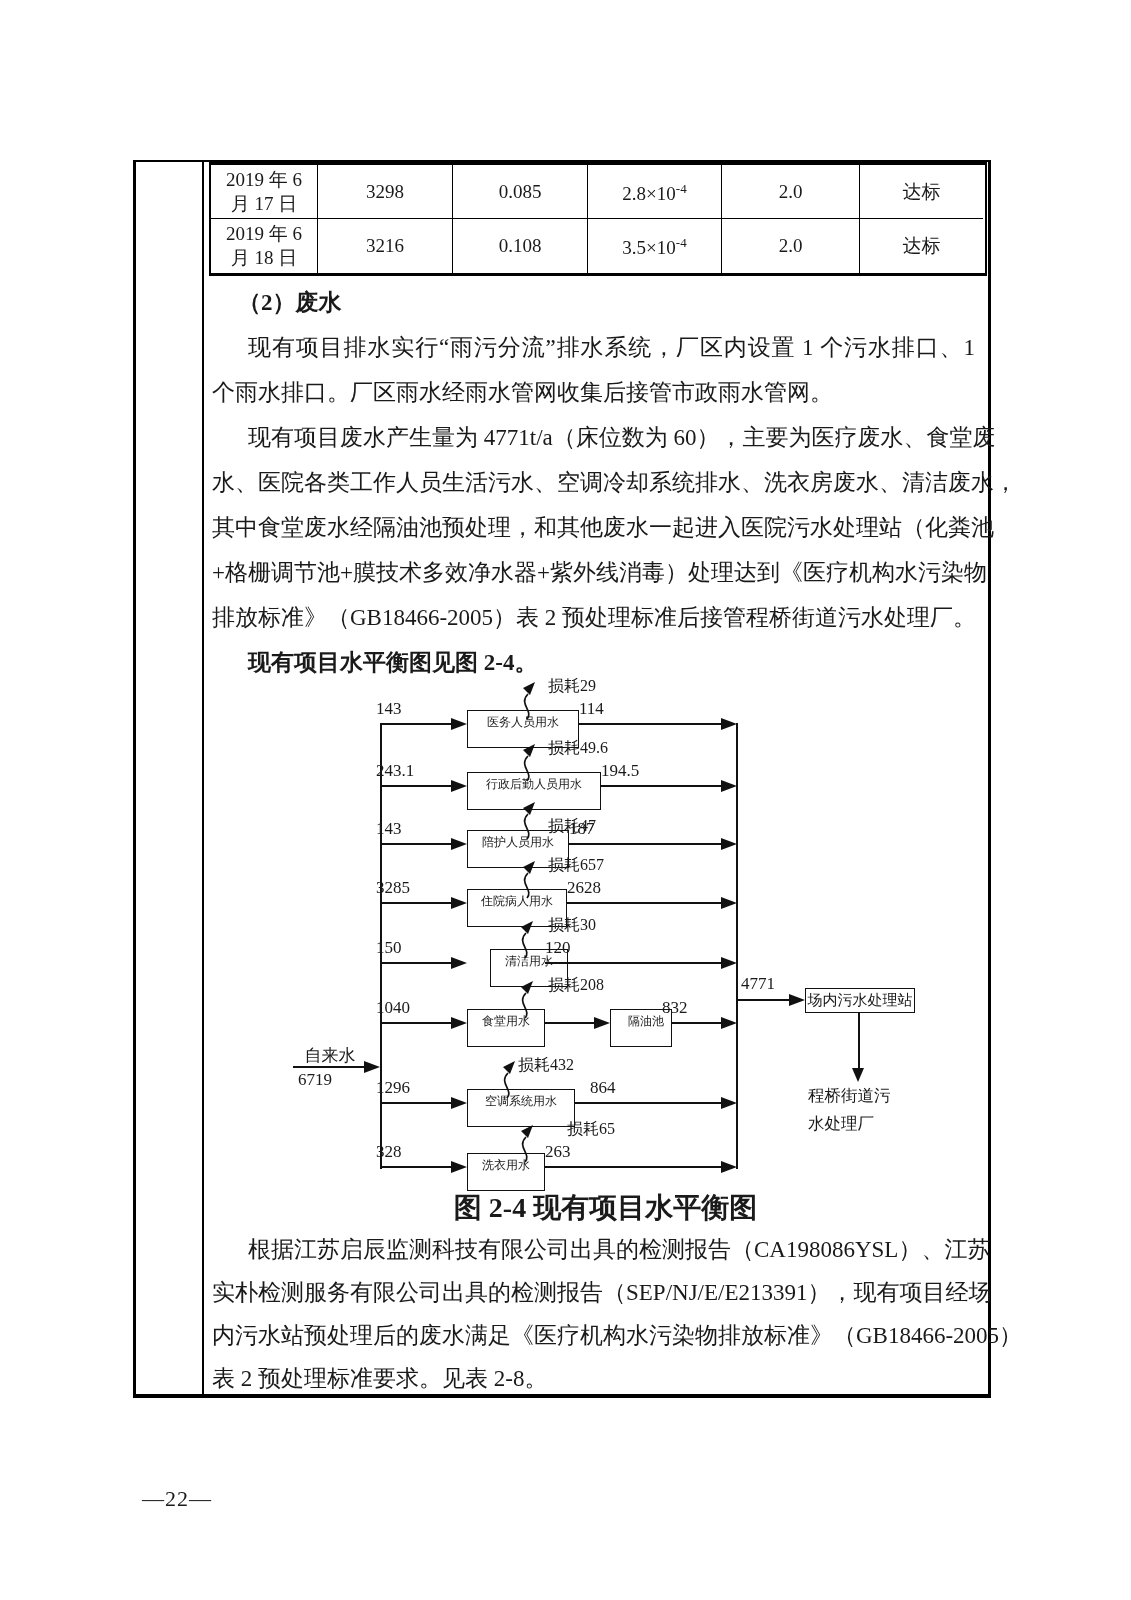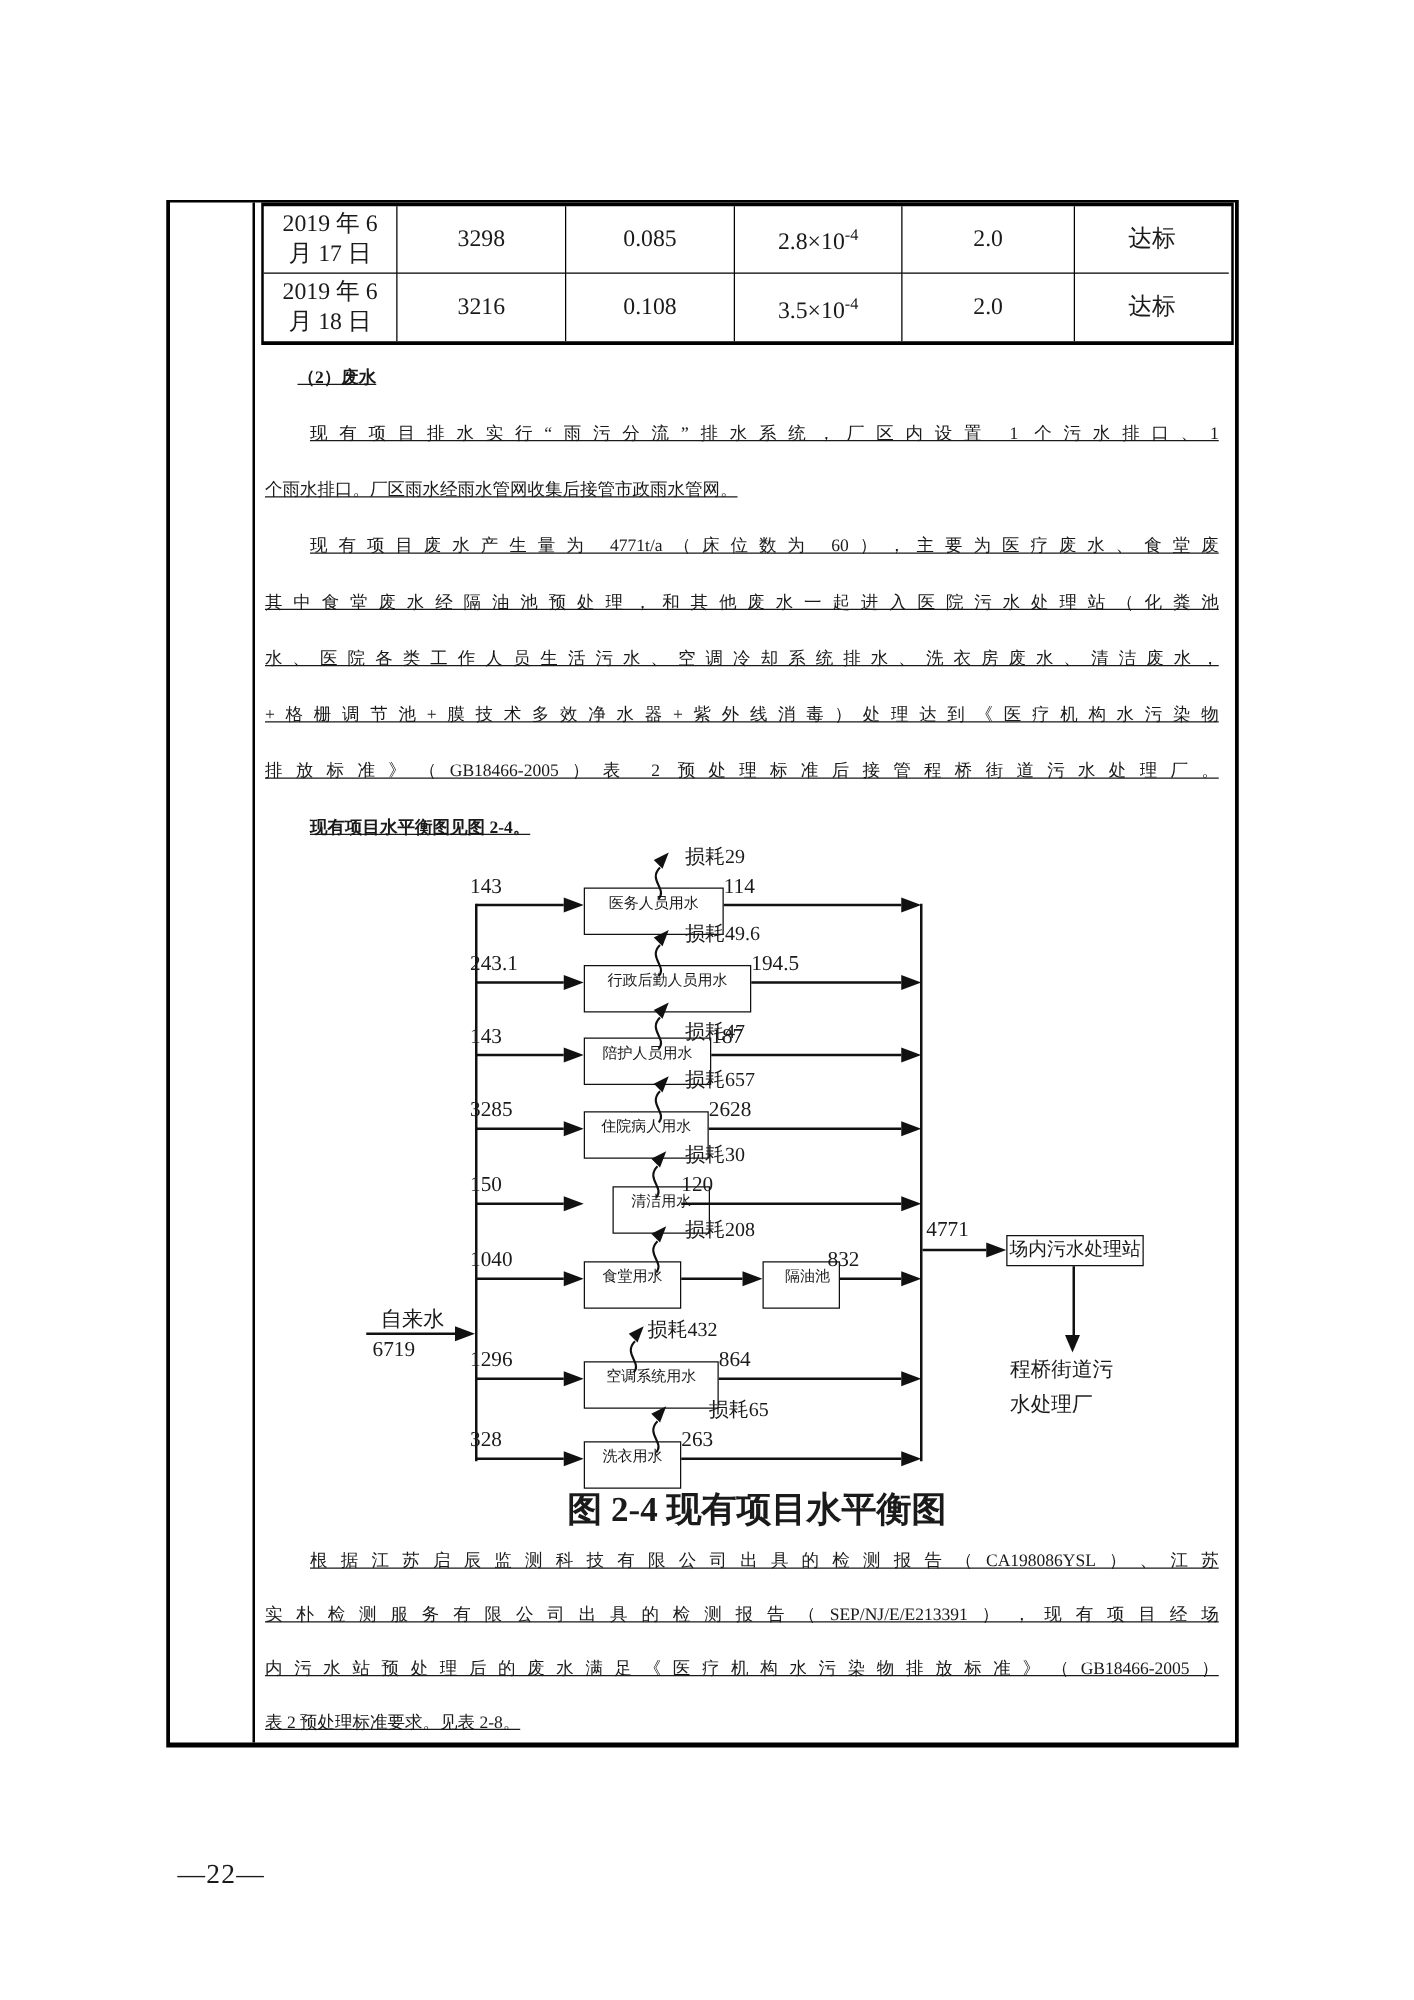--- a/index.html
+++ b/index.html
@@ -13,21 +13,21 @@
   #dtable{position:absolute;left:209px;top:162px;width:778px;box-sizing:border-box;
           border:2px solid #000;border-top-width:3px;border-bottom-width:3px;
           display:grid;grid-template-columns:107px 135px 135px 134px 138px 123px;}
   #dtable .cell{box-sizing:border-box;height:54px;border-right:1.5px solid #000;border-bottom:1.5px solid #000;
           display:flex;flex-direction:column;align-items:center;justify-content:center;
           font-size:19px;line-height:24px;text-align:center;}
   #dtable .cell.lastcol{border-right:none;}
   #dtable .cell.lastrow{border-bottom:none;}
   sup{font-size:13px;}
   
-  .textblock{position:absolute;left:212px;width:763px;font-size:14px;text-decoration:underline;}
+  .textblock{position:absolute;left:212px;width:763px;font-size:23px;}
   #topblock{top:280px;}
   #bottomblock{top:1228px;}
   #topblock .bline{height:45px;line-height:45px;white-space:nowrap;}
   #bottomblock .bline{height:43px;line-height:43px;white-space:nowrap;}
   .bline.jl{white-space:normal;text-align:justify;text-align-last:justify;height:auto;}
   #topblock .bline.jl{line-height:45px;}
   #bottomblock .bline.jl{line-height:43px;}
   .bline.bold{font-weight:bold;}
   .bline.ind{text-indent:36px;}
   .bline.hind{padding-left:26px;}
@@ -82,22 +82,22 @@
     </div>
     <div class="cell lastrow">2.0</div>
     <div class="cell lastrow lastcol">达标</div>
   </div>
 
   <div id="topblock" class="textblock">
     <div class="bline bold hind">（2）废水</div>
     <div class="bline ind jl">现有项目排水实行“雨污分流”排水系统，厂区内设置 1 个污水排口、1</div>
     <div class="bline">个雨水排口。厂区雨水经雨水管网收集后接管市政雨水管网。</div>
     <div class="bline ind jl">现有项目废水产生量为 4771t/a（床位数为 60），主要为医疗废水、食堂废</div>
+    <div class="bline jl">水、医院各类工作人员生活污水、空调冷却系统排水、洗衣房废水、清洁废水，</div>
     <div class="bline jl">其中食堂废水经隔油池预处理，和其他废水一起进入医院污水处理站（化粪池</div>
-    <div class="bline jl">水、医院各类工作人员生活污水、空调冷却系统排水、洗衣房废水、清洁废水，</div>
     <div class="bline jl">+格栅调节池+膜技术多效净水器+紫外线消毒）处理达到《医疗机构水污染物</div>
     <div class="bline jl">排放标准》（GB18466-2005）表 2 预处理标准后接管程桥街道污水处理厂。</div>
     <div class="bline bold ind">现有项目水平衡图见图 2-4。</div>
   </div>
 
   <div id="diagram">
     <div class="vline" style="left:380px;top:723px;height:446px;"></div>
     <div class="vline" style="left:736px;top:723px;height:446px;"></div>
 
     <div id="source-label">自来水</div>
@@ -189,21 +189,21 @@
       <div class="wave" style="left:516px;top:977px;width:30px;height:42px;"><svg width="30" height="42" viewBox="0 0 30 42">
           <path d="M9,41 C16,33 0,26 10,16" fill="none" stroke="#111" stroke-width="1.7"></path>
           <polygon points="17,4 5,10 12,17" fill="#111"></polygon>
         </svg></div>
       <div class="num" style="left:376px;top:1077px;width:84px;">1296</div>
       <div class="hline" style="left:381px;top:1102px;width:70px;"></div>
       <div class="ar" style="left:451px;top:1097px;"></div>
       <div class="pbox" style="left:467px;top:1089px;width:108px;">空调系统用水</div>
       <div class="hline" style="left:575px;top:1102px;width:146px;"></div>
       <div class="ar" style="left:721px;top:1097px;"></div>
-      <div class="num" style="left:575px;top:1077px;width:162px;">864</div>
+      <div class="num" style="left:590px;top:1077px;width:162px;">864</div>
       <div class="loss" style="left:518px;top:1055px;">损耗432</div>
       <div class="wave" style="left:498px;top:1057px;width:30px;height:42px;"><svg width="30" height="42" viewBox="0 0 30 42">
           <path d="M9,41 C16,33 0,26 10,16" fill="none" stroke="#111" stroke-width="1.7"></path>
           <polygon points="17,4 5,10 12,17" fill="#111"></polygon>
         </svg></div>
       <div class="num" style="left:376px;top:1141px;width:84px;">328</div>
       <div class="hline" style="left:381px;top:1166px;width:70px;"></div>
       <div class="ar" style="left:451px;top:1161px;"></div>
       <div class="pbox" style="left:467px;top:1153px;width:78px;">洗衣用水</div>
       <div class="hline" style="left:545px;top:1166px;width:176px;"></div>

